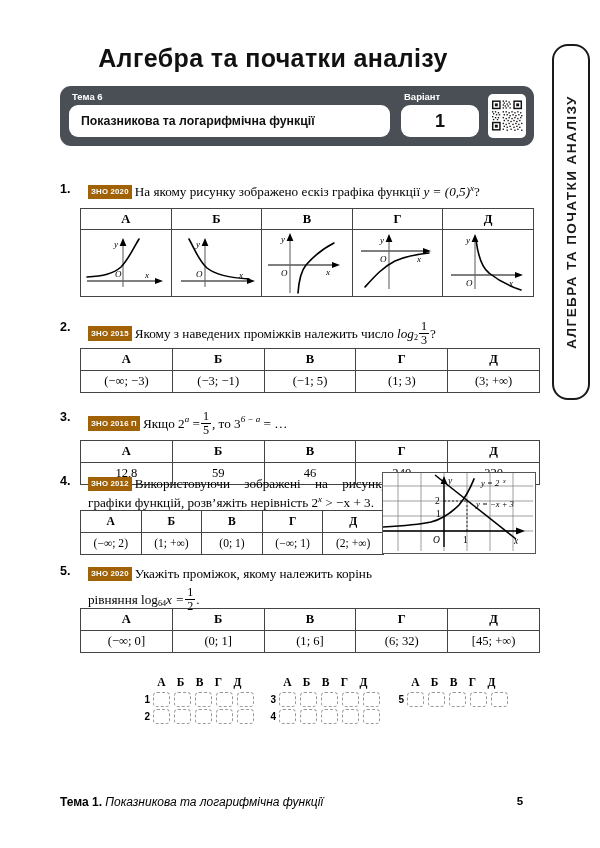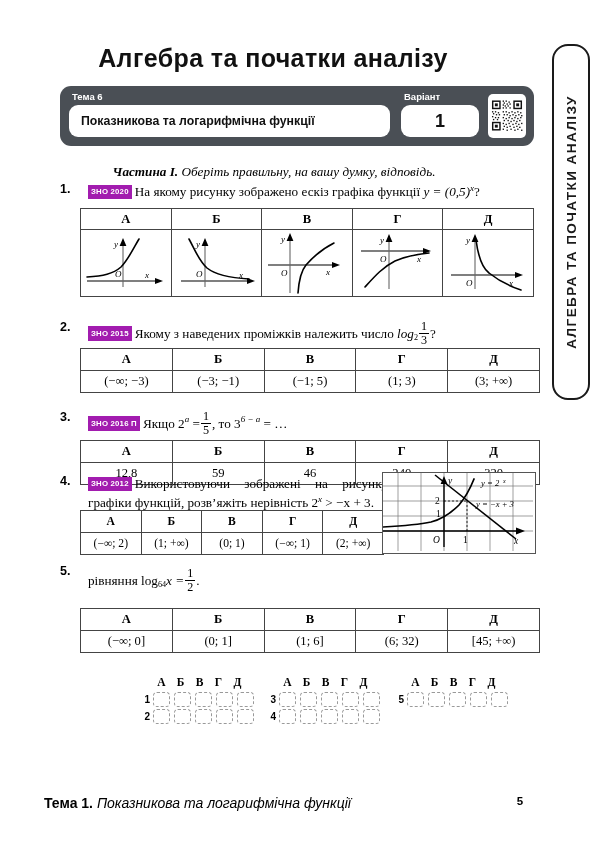--- a/index.html
+++ b/index.html
@@ -81,21 +81,21 @@
 
   
   .q{position:absolute;}
   .q-num{
     position:absolute;left:0;top:0;width:22px;text-align:left;
     font-family:"Liberation Sans", sans-serif;
     font-weight:bold;font-size:12.5px;
   }
   .q-body{position:absolute;left:28px;top:0;}
   .zno-badge{
-    display:inline-block;background:#a21caf;color:#fff;
+    display:inline-block;background:#a16207;color:#fff;
     font-family:"Liberation Sans", sans-serif;
     font-size:7.8px;font-weight:bold;letter-spacing:.2px;
     padding:1.5px 3px 1.5px 3px;vertical-align:2px;margin-right:3px;
   }
   .q-text{font-size:13.2px;line-height:1.45;}
 
   
   .mi{font-style:italic;}
   .sup{font-size:.68em;vertical-align:super;font-style:italic;}
   .sub{font-size:.62em;vertical-align:-0.28em;font-style:normal;}
@@ -151,22 +151,22 @@
     width:14px;text-align:right;margin-right:3px;
     font-family:"Liberation Sans", sans-serif;font-weight:bold;font-size:10px;
   }
   .bubble{
     width:15px;height:13px;border:1.2px dashed #999;border-radius:4px;
     margin-right:4px;background:#fff;
   }
 
   
   .footer-text{
-    position:absolute;left:44px;top:795px;
-    font-family:"Liberation Sans", sans-serif;font-size:14px;text-align:center;
+    position:absolute;left:60px;top:795px;
+    font-family:"Liberation Sans", sans-serif;font-size:12px;text-align:center;
   }
   .footer-text b{font-weight:bold;font-style:normal;}
   .footer-text i{font-style:italic;}
   .footer-page{
     position:absolute;left:505px;top:795px;width:30px;text-align:center;
     font-family:"Liberation Sans", sans-serif;font-weight:bold;font-size:11.5px;
   }
 </style>
 </head>
 <body>
@@ -268,24 +268,20 @@
             <rect x="16" y="31" width="1.4" height="1.4"></rect>
             <rect x="20" y="30" width="1.4" height="1.4"></rect>
           <rect x="24" y="31" width="1.4" height="1.4"></rect>
             <rect x="27" y="30" width="1.4" height="1.4"></rect>
             <rect x="31" y="31" width="1.4" height="1.4"></rect>
         </g>
       </svg>
     </div>
   </div>
 
-  <div class="part-instruction">
-    <b>Частина I.</b>
-    <span>Оберіть правильну, на вашу думку, відповідь.</span>
-  </div>
 
   <div class="q" style="left:60px;top:182px;width:480px;">
     <div class="q-num">1.</div>
     <div class="q-body" style="width:452px;">
       <div class="q-text">
         <span class="zno-badge">ЗНО 2020</span><span>На якому рисунку зображено ескіз графіка функції</span>
         <span class="mi">y = (0,5)</span><span class="sup">x</span><span>?</span>
       </div>
     </div>
   </div>
@@ -498,20 +494,23 @@
       <text x="65" y="11" font-family="Liberation Serif, serif" font-size="9.5" font-style="italic">y</text>
       <text x="98" y="13" font-family="Liberation Serif, serif" font-size="8.6" font-style="italic">y&nbsp;=&nbsp;2</text>
       <text x="120" y="9.5" font-family="Liberation Serif, serif" font-size="6" font-style="italic">x</text>
       <text x="93" y="34" font-family="Liberation Serif, serif" font-size="8.6" font-style="italic">y&nbsp;=&nbsp;−x&nbsp;+&nbsp;3</text>
     </svg>
   </div>
 
   <div class="q" style="left:60px;top:564px;width:480px;">
     <div class="q-num">5.</div>
     <div class="q-body" style="width:452px;">
+      <div class="q-text">
+        <span class="zno-badge">ЗНО 2020</span><span>Укажіть проміжок, якому належить корінь</span>
+      </div>
       <div class="q-text" style="margin-top:3px;">
         <span>рівняння log</span><span class="sub">64</span><span class="mi">x =</span><span class="frac"><span class="n">1</span><span class="d">2</span></span><span>.</span>
       </div>
     </div>
   </div>
   <div style="position:absolute;left:80px;top:608px;">
     <table class="opt" style="width:454px;">
       <tbody>
           <tr class="head">
         <td style="width:90.8px">А</td>

